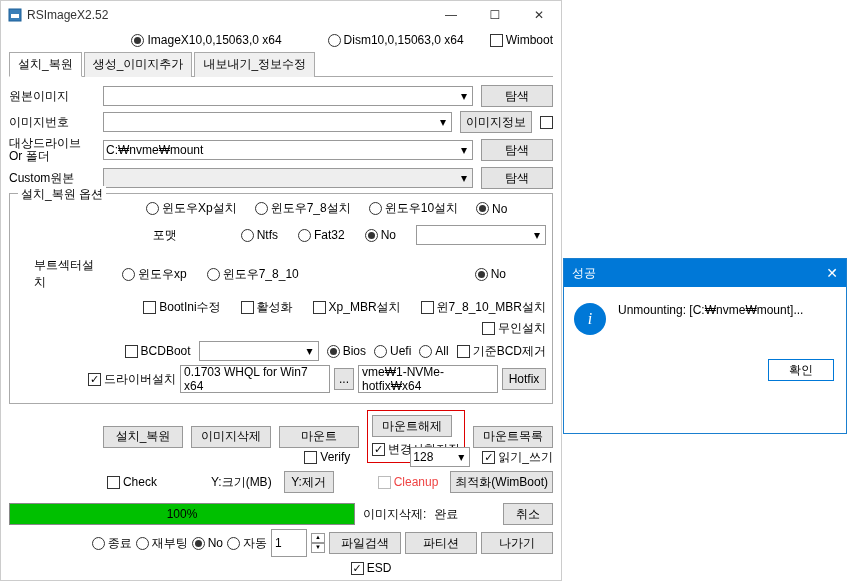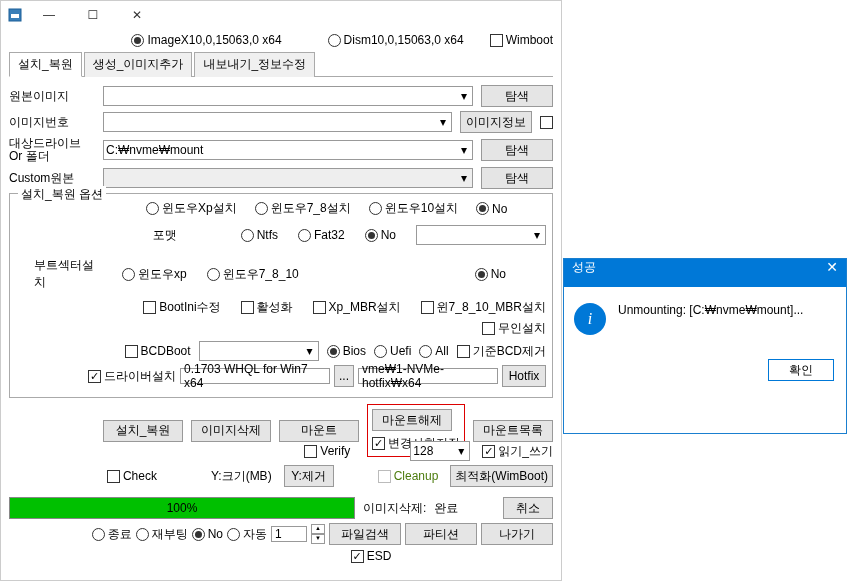--- a/index.html
+++ b/index.html
@@ -17,48 +17,49 @@
 .radio .rb { width: 13px; height: 13px; border: 1px solid #333; border-radius: 50%; display: flex; align-items: center; justify-content: center; }
 .radio .rb.sel::after { content: ""; width: 7px; height: 7px; background: #333; border-radius: 50%; }
 .check .cb { width: 13px; height: 13px; border: 1px solid #333; display: flex; align-items: center; justify-content: center; font-size: 10px; }
 .check .cb.sel::after { content: "✓"; font-size: 11px; line-height: 1; }
 .tabs { display: flex; border-bottom: 1px solid #aaa; margin-bottom: 8px; }
 .tab { padding: 3px 8px; border: 1px solid #aaa; border-bottom: none; margin-right: 2px; background: #f0f0f0; position: relative; top: 1px; }
 .tab.active { background: #fff; border-bottom: 1px solid #fff; }
 .lbl { display: inline-block; }
 .combo { border: 1px solid #999; background: #fff; height: 20px; display: flex; align-items: center; padding: 0 2px; position: relative; }
 .combo .drop { position: absolute; right: 0; top: 0; height: 100%; width: 16px; display: flex; align-items: center; justify-content: center; }
-.textbox { border: 1px solid #999; background: #fff; height: 16px; padding: 0 3px; display: flex; align-items: center; }
+.textbox { border: 1px solid #999; background: #fff; height: 28px; padding: 0 3px; display: flex; align-items: center; }
 .btn { border: 1px solid #999; background: #e5e5e5; padding: 2px 4px; text-align: center; min-width: 72px; height: 22px; display: inline-flex; align-items: center; justify-content: center; }
 .fieldset { border: 1px solid #aaa; padding: 6px; margin-bottom: 6px; position: relative; }
 .fieldset .legend { position: absolute; top: -8px; left: 8px; background: #fff; padding: 0 3px; font-size: 12px; }
 .highlight-red { border: 1px solid #d00 !important; padding: 4px; }
 .progress { border: 1px solid #888; height: 22px; background: #4c1d95; position: relative; }
 .progress .bar { background: #00c000; height: 100%; display:flex; align-items:center; justify-content:center; }
 .dialog { left: 563px; top: 258px; width: 284px; height: 176px; border: 1px solid #1a7fcf; }
-.dialog .dlg-title { background: #0078d7; color: #fff; height: 28px; display: flex; align-items: flex-start; padding: 0 8px; }
+.dialog .dlg-title { background: #0078d7; color: #fff; height: 28px; display: flex; align-items: center; padding: 0 8px; }
 .dialog .dlg-title .dtxt { flex: 1; }
 .dialog .dlg-title .dclose { color: #fff; font-size: 14px; }
 .dialog .dlg-body { padding: 16px 10px; display: flex; gap: 12px; align-items: flex-start; }
 .dialog .info-icon { width: 32px; height: 32px; border-radius: 50%; background: #0078d7; color: #fff; display: flex; align-items: center; justify-content: center; font-size: 16px; font-style: italic; font-family: Georgia, serif; }
 .dialog .dlg-btns { padding: 8px 12px 12px; display: flex; justify-content: flex-end; text-align: center; }
 .dialog .dlg-btn { border: 1px solid #0078d7; background: #fff; padding: 2px 20px; height: 22px; display: inline-flex; align-items: center; }
 .sq { width: 13px; height: 13px; border: 1px solid #333; display:inline-block; }
 </style>
 </head>
 <body>
 
 <div class="window main-window">
   <div class="titlebar">
     <span class="ticon">
       <svg width="14" height="14">
           <rect x="1" y="1" width="12" height="12" fill="#3a7fb8" stroke="#1a5f98"></rect>
           <rect x="3" y="6" width="8" height="4" fill="#fff"></rect>
         </svg>
     </span>
+    <span class="title">RSImageX2.52</span>
     <div class="tbtns">
       <div class="tbtn">—</div>
       <div class="tbtn">☐</div>
       <div class="tbtn">✕</div>
     </div>
   </div>
 
   <div class="content">
 
     <div class="row">
@@ -279,21 +280,21 @@
     </div>
     <div class="row" style="gap:12px">
       <span class="check">
           <span class="cb"></span>
           <span>Check</span>
         </span>
       <span style="width:30px"></span>
       <span class="lbl">Y:크기(MB)</span>
       <div class="btn" style="min-width:50px">Y:제거</div>
       <span style="width:20px"></span>
-      <span class="check" style="color:#4d7c0f">
+      <span class="check" style="color:#ef4444">
           <span class="cb" style="border-color:#bbb"></span>
           <span>Cleanup</span>
         </span>
       <div class="btn" style="min-width:96px">최적화(WimBoot)</div>
     </div>
 
     <div class="row" style="margin-top:10px">
       <div class="progress" style="width:346px">
         <div class="bar" style="width:100%">
             <span>100%</span>

